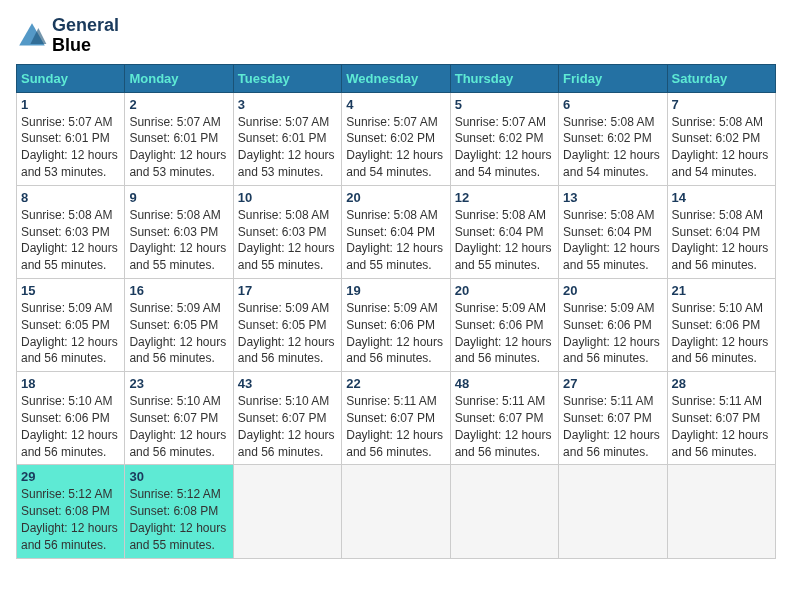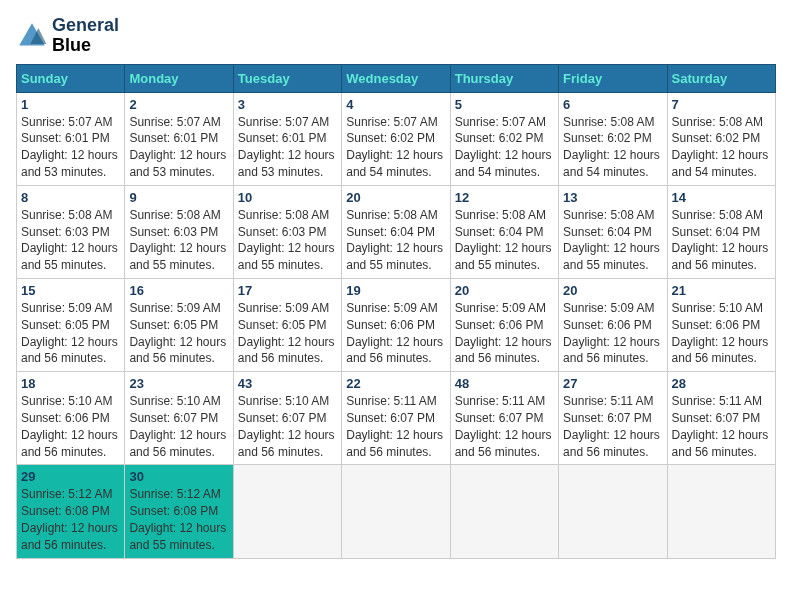--- a/index.html
+++ b/index.html
@@ -62,21 +62,21 @@
     }
     .calendar td {
       border: 1px solid #ccc;
       vertical-align: top;
       padding: 4px;
       width: calc(100% / 7);
       min-height: 80px;
       background: #fff;
     }
     .calendar tr:last-child td {
-      background: #14b8a6;
+      background: #5eead4;
     }
     .day-number {
       font-size: 13px;
       font-weight: bold;
       color: #1a3a5c;
       display: block;
       margin-bottom: 2px;
     }
     .day-info {
       font-size: 12px;

